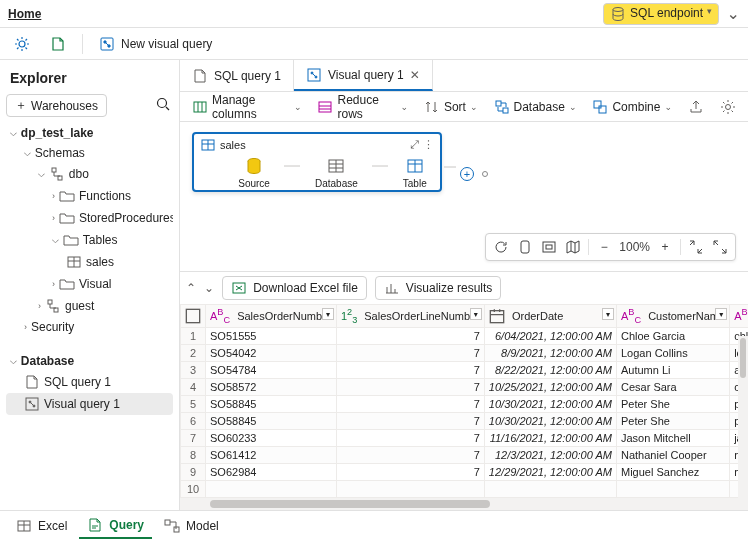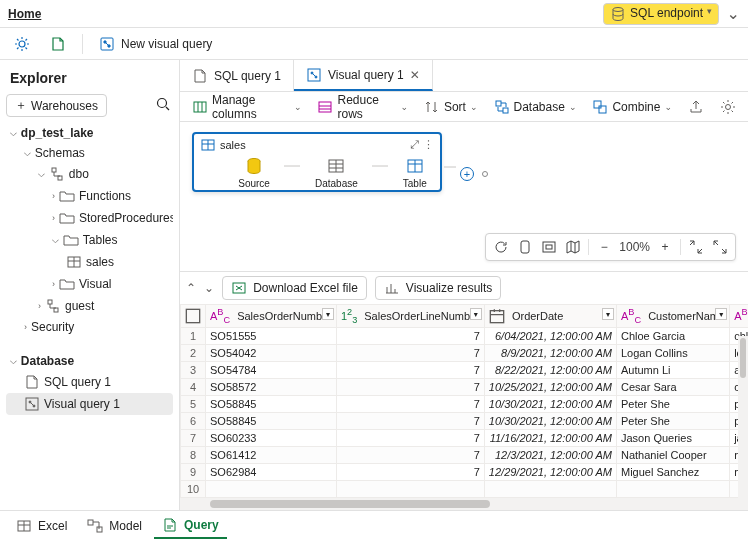--- a/index.html
+++ b/index.html
@@ -506,21 +506,21 @@
                 <td class="num">7</td>
                 <td class="num"><i>10/30/2021, 12:00:00 AM</i></td>
                 <td>Peter She</td>
                 <td>peter8@adventure-v</td>
               </tr>
               <tr>
                 <td class="rownum">7</td>
                 <td>SO60233</td>
                 <td class="num">7</td>
                 <td class="num"><i>11/16/2021, 12:00:00 AM</i></td>
-                <td>Jason Queries</td>
+                <td>Jason Mitchell</td>
                 <td>jason40@adventure-</td>
               </tr>
               <tr>
                 <td class="rownum">8</td>
                 <td>SO61412</td>
                 <td class="num">7</td>
                 <td class="num"><i>12/3/2021, 12:00:00 AM</i></td>
                 <td>Nathaniel Cooper</td>
                 <td>nathaniel9@adventu</td>
               </tr>
@@ -554,28 +554,28 @@
 </div>
 
 <div class="footer">
   <div class="tab">
     <svg viewBox="0 0 16 16" fill="none" stroke="#605e5c">
         <rect x="2" y="3" width="12" height="10"></rect>
         <path d="M2 7h12M8 3v10"></path>
       </svg>
     <span>Excel</span>
   </div>
+  <div class="tab active">
+    <svg viewBox="0 0 16 16" fill="none" stroke="#107c41">
+        <path d="M3 2h7l3 3v9H3z"></path>
+        <path d="M10 2v3h3M5 9h6M5 11h4"></path>
+      </svg>
+    <span>Query</span>
+  </div>
   <div class="tab">
     <svg viewBox="0 0 16 16" fill="none" stroke="#605e5c">
         <rect x="1" y="2" width="5" height="5"></rect>
         <rect x="10" y="9" width="5" height="5"></rect>
         <path d="M6 4h6v7"></path>
       </svg>
     <span>Model</span>
   </div>
-  <div class="tab active">
-    <svg viewBox="0 0 16 16" fill="none" stroke="#107c41">
-        <path d="M3 2h7l3 3v9H3z"></path>
-        <path d="M10 2v3h3M5 9h6M5 11h4"></path>
-      </svg>
-    <span>Query</span>
-  </div>
 </div>
 
 </body></html>

